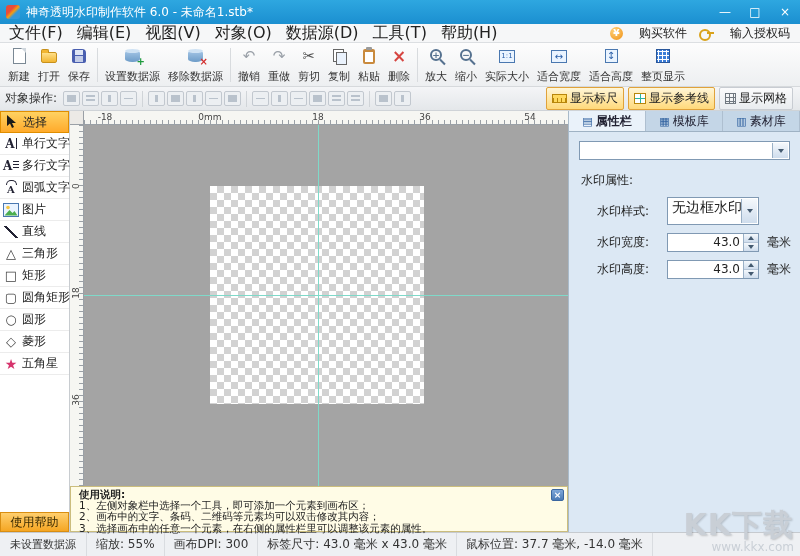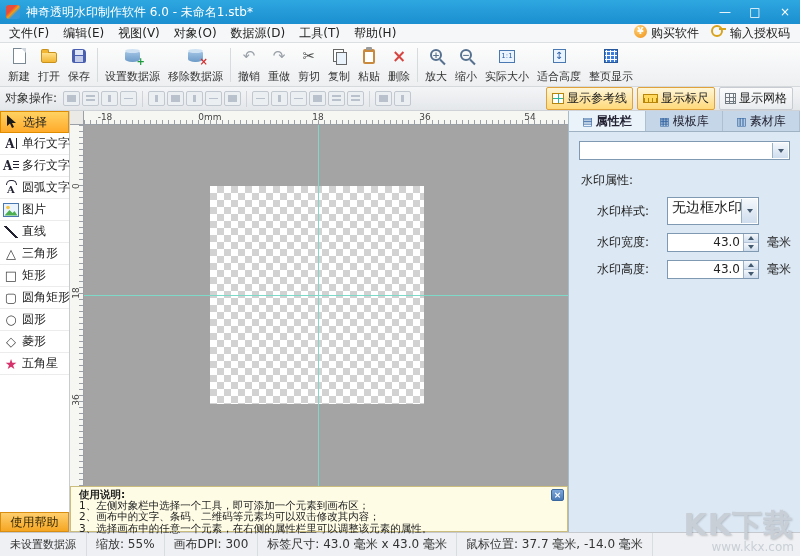--- a/index.html
+++ b/index.html
@@ -8,23 +8,23 @@
 
 
 .titlebar{position:absolute;left:0;top:0;right:0;height:24px;background:linear-gradient(#2ea7e0,#1b8fd0);display:flex;align-items:center;color:#fff;padding-left:6px}
 .app-icon{width:14px;height:14px;border-radius:3px;background:linear-gradient(135deg,#e74c3c 35%,#f39c12 50%,#3498db 65%);margin-right:6px;flex:none}
 .titlebar .title{font-size:12px;white-space:nowrap}
 .win-controls{margin-left:auto;display:flex;height:100%}
 .wc{width:30px;display:flex;align-items:center;justify-content:center;font-size:12px;cursor:default}
 
 
 .menubar{position:absolute;left:0;top:24px;right:0;height:19px;background:#f6f7f8;border-bottom:1px solid #dcdfe2;display:flex;align-items:center;padding:0 2px}
-.menu-item{padding:1px 7px;font-size:12px;white-space:nowrap}
+.menu-item{padding:1px 7px;font-size:16px;white-space:nowrap}
 .menu-right{margin-left:auto;display:flex;align-items:center;gap:12px;padding-right:8px}
-.mr-btn{display:flex;gap:4px;font-size:12px;white-space:nowrap}
+.mr-btn{display:flex;align-items:center;gap:16px;font-size:12px;white-space:nowrap}
 .i-cart{width:13px;height:13px;border-radius:50%;background:radial-gradient(circle at 35% 30%,#ffd27a,#ef8f12);color:#fff;font-size:9px;display:flex;align-items:center;justify-content:center;font-weight:bold}
 .i-cart::before{content:"\00A5"}
 .i-key{position:relative;width:15px;height:9px}
 .i-key::before{content:"";position:absolute;left:0;top:0;width:8px;height:8px;border:2px solid #d9a21b;border-radius:50%}
 .i-key::after{content:"";position:absolute;left:8px;top:3px;width:7px;height:2px;background:#d9a21b;box-shadow:3px 2px 0 -1px #d9a21b}
 
 
 .toolbar{position:absolute;left:0;top:43px;right:0;height:44px;background:linear-gradient(#fdfdfd,#edeff1);border-bottom:1px solid #d6d9dc;display:flex;align-items:stretch;padding:2px 4px 1px}
 .tb-btn{padding:1px 4px;display:flex;flex-direction:column;align-items:center;justify-content:space-between;border-radius:3px}
 .tb-icon-slot{height:20px;display:flex;align-items:center;justify-content:center}
@@ -260,20 +260,26 @@
       <span class="tb-label">缩小</span>
     </div>
   <div class="tb-btn">
       <span class="tb-icon-slot">
         <span class="i-actual"></span>
       </span>
       <span class="tb-label">实际大小</span>
     </div>
   <div class="tb-btn">
       <span class="tb-icon-slot">
+        <span class="i-fitw"></span>
+      </span>
+      <span class="tb-label">适合宽度</span>
+    </div>
+  <div class="tb-btn">
+      <span class="tb-icon-slot">
         <span class="i-fith"></span>
       </span>
       <span class="tb-label">适合高度</span>
     </div>
   <div class="tb-btn">
       <span class="tb-icon-slot">
         <span class="i-fullpage"></span>
       </span>
       <span class="tb-label">整页显示</span>
     </div>
@@ -296,26 +302,26 @@
   <span class="op-ic p2"></span>
   <span class="op-ic p3"></span>
   <span class="op-ic p1"></span>
   <span class="op-ic p4"></span>
   <span class="op-ic p4"></span>
   <span class="op-sep"></span>
   <span class="op-ic p1"></span>
   <span class="op-ic p2"></span>
   <div class="view-group">
     <span class="view-btn">
+        <span class="i-ruler-s"></span>
+        <span>显示标尺</span>
+      </span>
+    <span class="view-btn">
         <span class="i-guide-s"></span>
         <span>显示参考线</span>
-      </span>
-    <span class="view-btn">
-        <span class="i-ruler-s"></span>
-        <span>显示标尺</span>
       </span>
     <span class="view-btn plain">
         <span class="i-grid-s"></span>
         <span>显示网格</span>
       </span>
   </div>
 </div>
 
 <div class="main">
 

